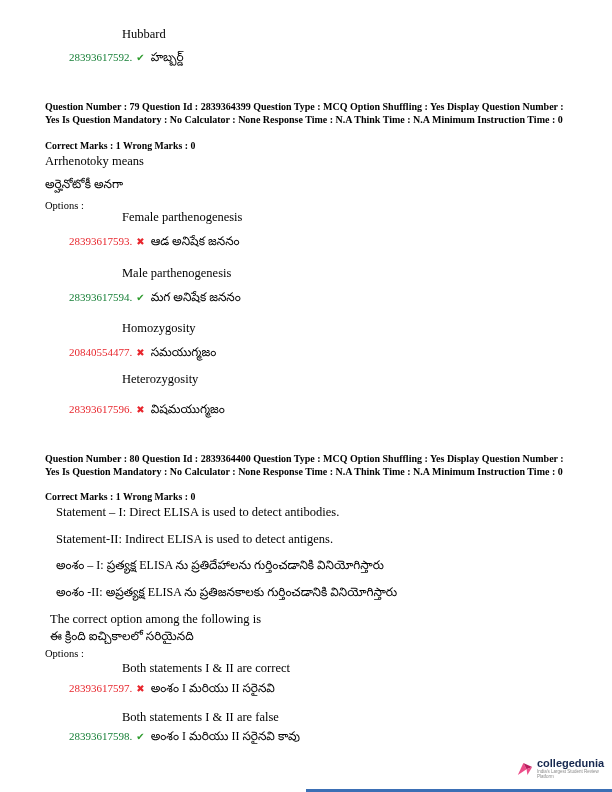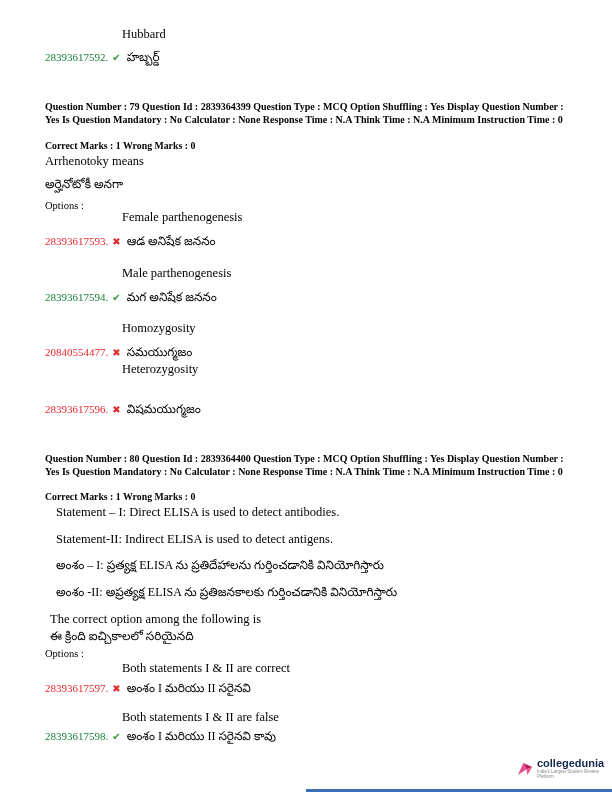--- a/index.html
+++ b/index.html
@@ -4,21 +4,21 @@
 <style>
   html,body{margin:0;padding:0;}
   body{width:612px;height:792px;position:relative;background:#ffffff;color:#000;
        font-family:"Liberation Serif",serif;overflow:hidden;}
   .abs{position:absolute;}
   .meta{font-weight:bold;font-size:10px;line-height:12.6px;width:528px;}
   .marks{font-weight:bold;font-size:9.8px;}
   .body12{font-size:12.5px;}
   .optlabel{font-weight:normal;font-size:10.5px;}
   .row{display:flex;align-items:baseline;}
-  .num{font-size:11px;}
+  .num{font-size:11px;margin-left:24px;}
   .num.ok{color:#188038;}
   .num.no{color:#e8262d;}
   .mark{font-family:"DejaVu Sans",sans-serif;font-size:10px;margin-left:4px;}
   .mark.ok{color:#2e9b2e;}
   .mark.no{color:#e8262d;}
   .te{font-size:12px;margin-left:6px;}
   .te-line{font-size:12px;}
   .footer-line{position:absolute;bottom:0;left:306px;width:306px;height:3px;background:#3b6fb5;}
   .logo{position:absolute;top:757px;left:517px;display:flex;align-items:center;gap:4px;}
   .logo .brand{font-family:"Liberation Sans",sans-serif;font-weight:bold;font-size:11px;color:#16284f;line-height:12px;}
@@ -54,21 +54,21 @@
   <span class="te">మగ అనిషేక జననం</span>
 </div>
 
 <div class="abs body12" style="top:321px;left:122px">Homozygosity</div>
 <div class="abs row" style="top:345px;left:45px">
   <span class="num no">20840554477.</span>
   <span class="mark no">✖</span>
   <span class="te">సమయుగ్మజం</span>
 </div>
 
-<div class="abs body12" style="top:362px;left:122px">Heterozygosity</div>
+<div class="abs body12" style="top:372px;left:122px">Heterozygosity</div>
 <div class="abs row" style="top:402px;left:45px">
   <span class="num no">28393617596.</span>
   <span class="mark no">✖</span>
   <span class="te">విషమయుగ్మజం</span>
 </div>
 
 <div class="abs meta" style="top:453px;left:45px">Question Number : 80 Question Id : 2839364400 Question Type : MCQ Option Shuffling : Yes Display Question Number : Yes Is Question Mandatory : No Calculator : None Response Time : N.A Think Time : N.A Minimum Instruction Time : 0</div>
 <div class="abs marks" style="top:491px;left:45px">Correct Marks : 1 Wrong Marks : 0</div>
 <div class="abs body12" style="top:505px;left:56px">Statement – I: Direct ELISA is used to detect antibodies.</div>
 <div class="abs body12" style="top:532px;left:56px">Statement-II: Indirect ELISA is used to detect antigens.</div>

